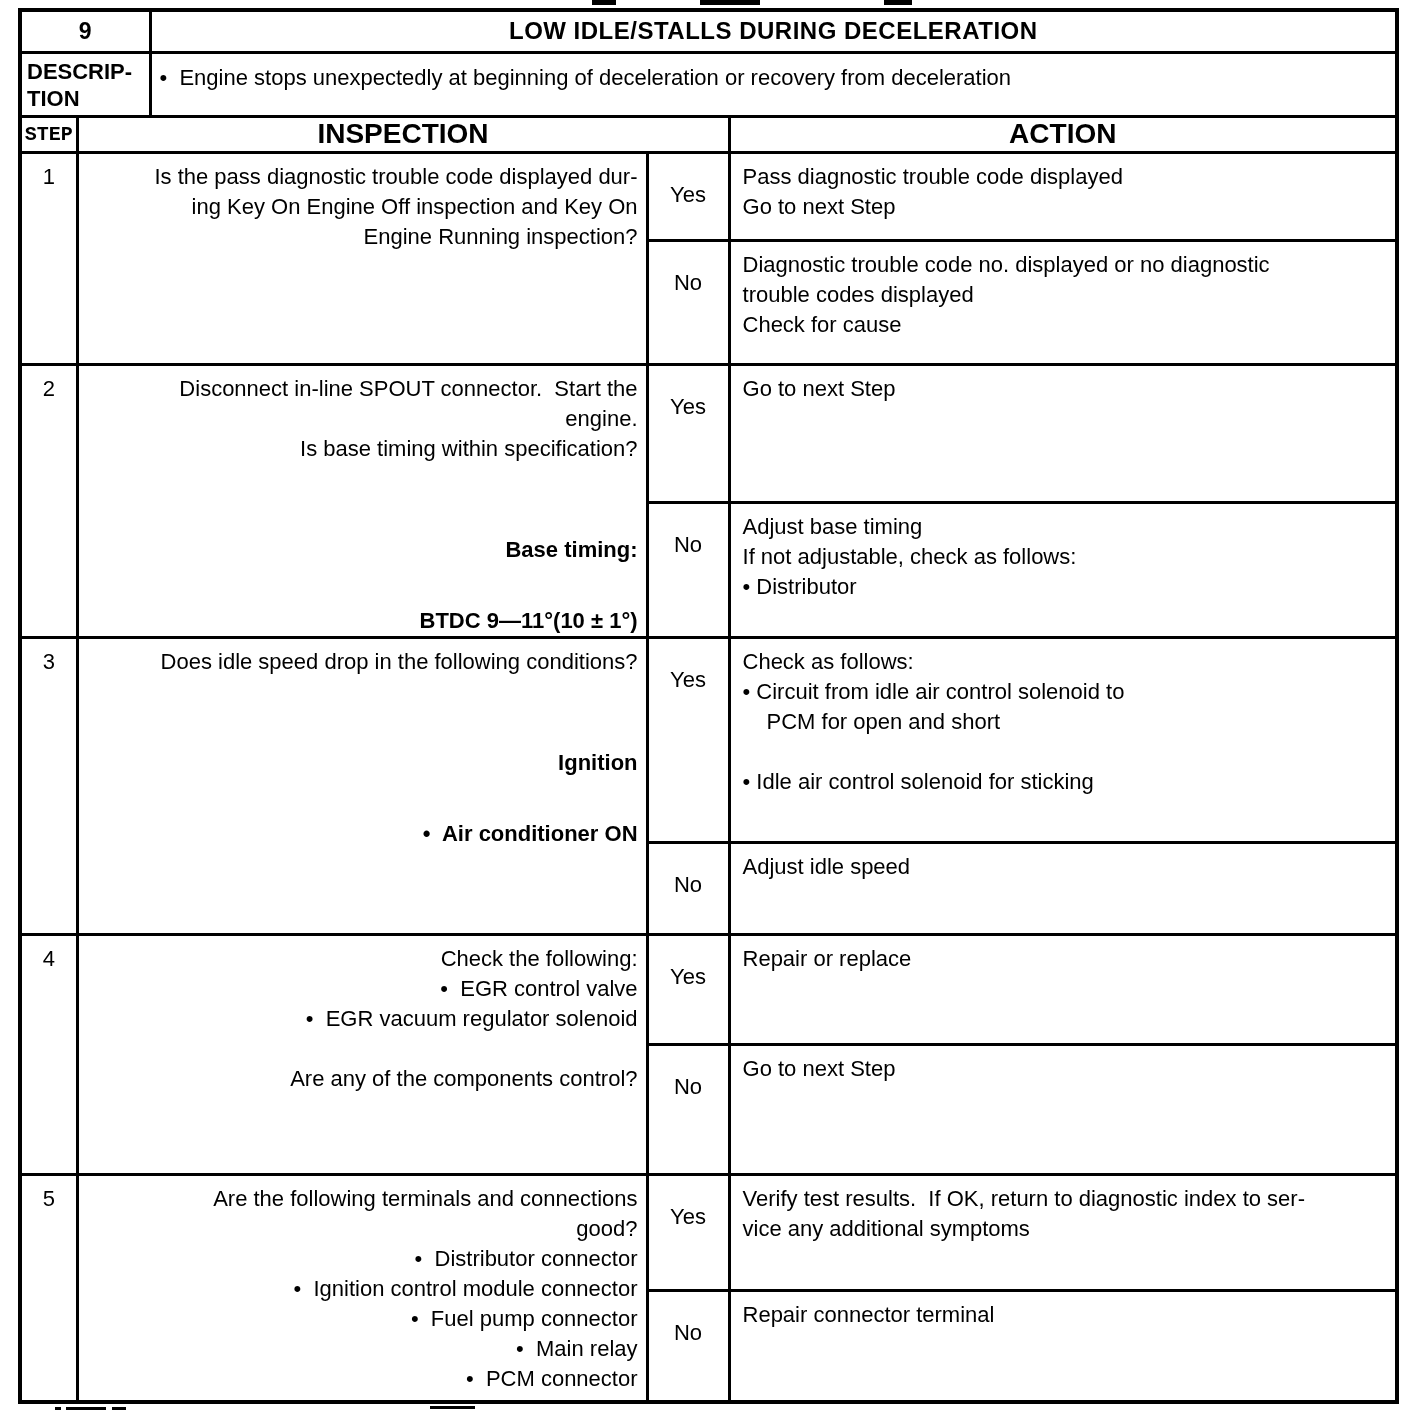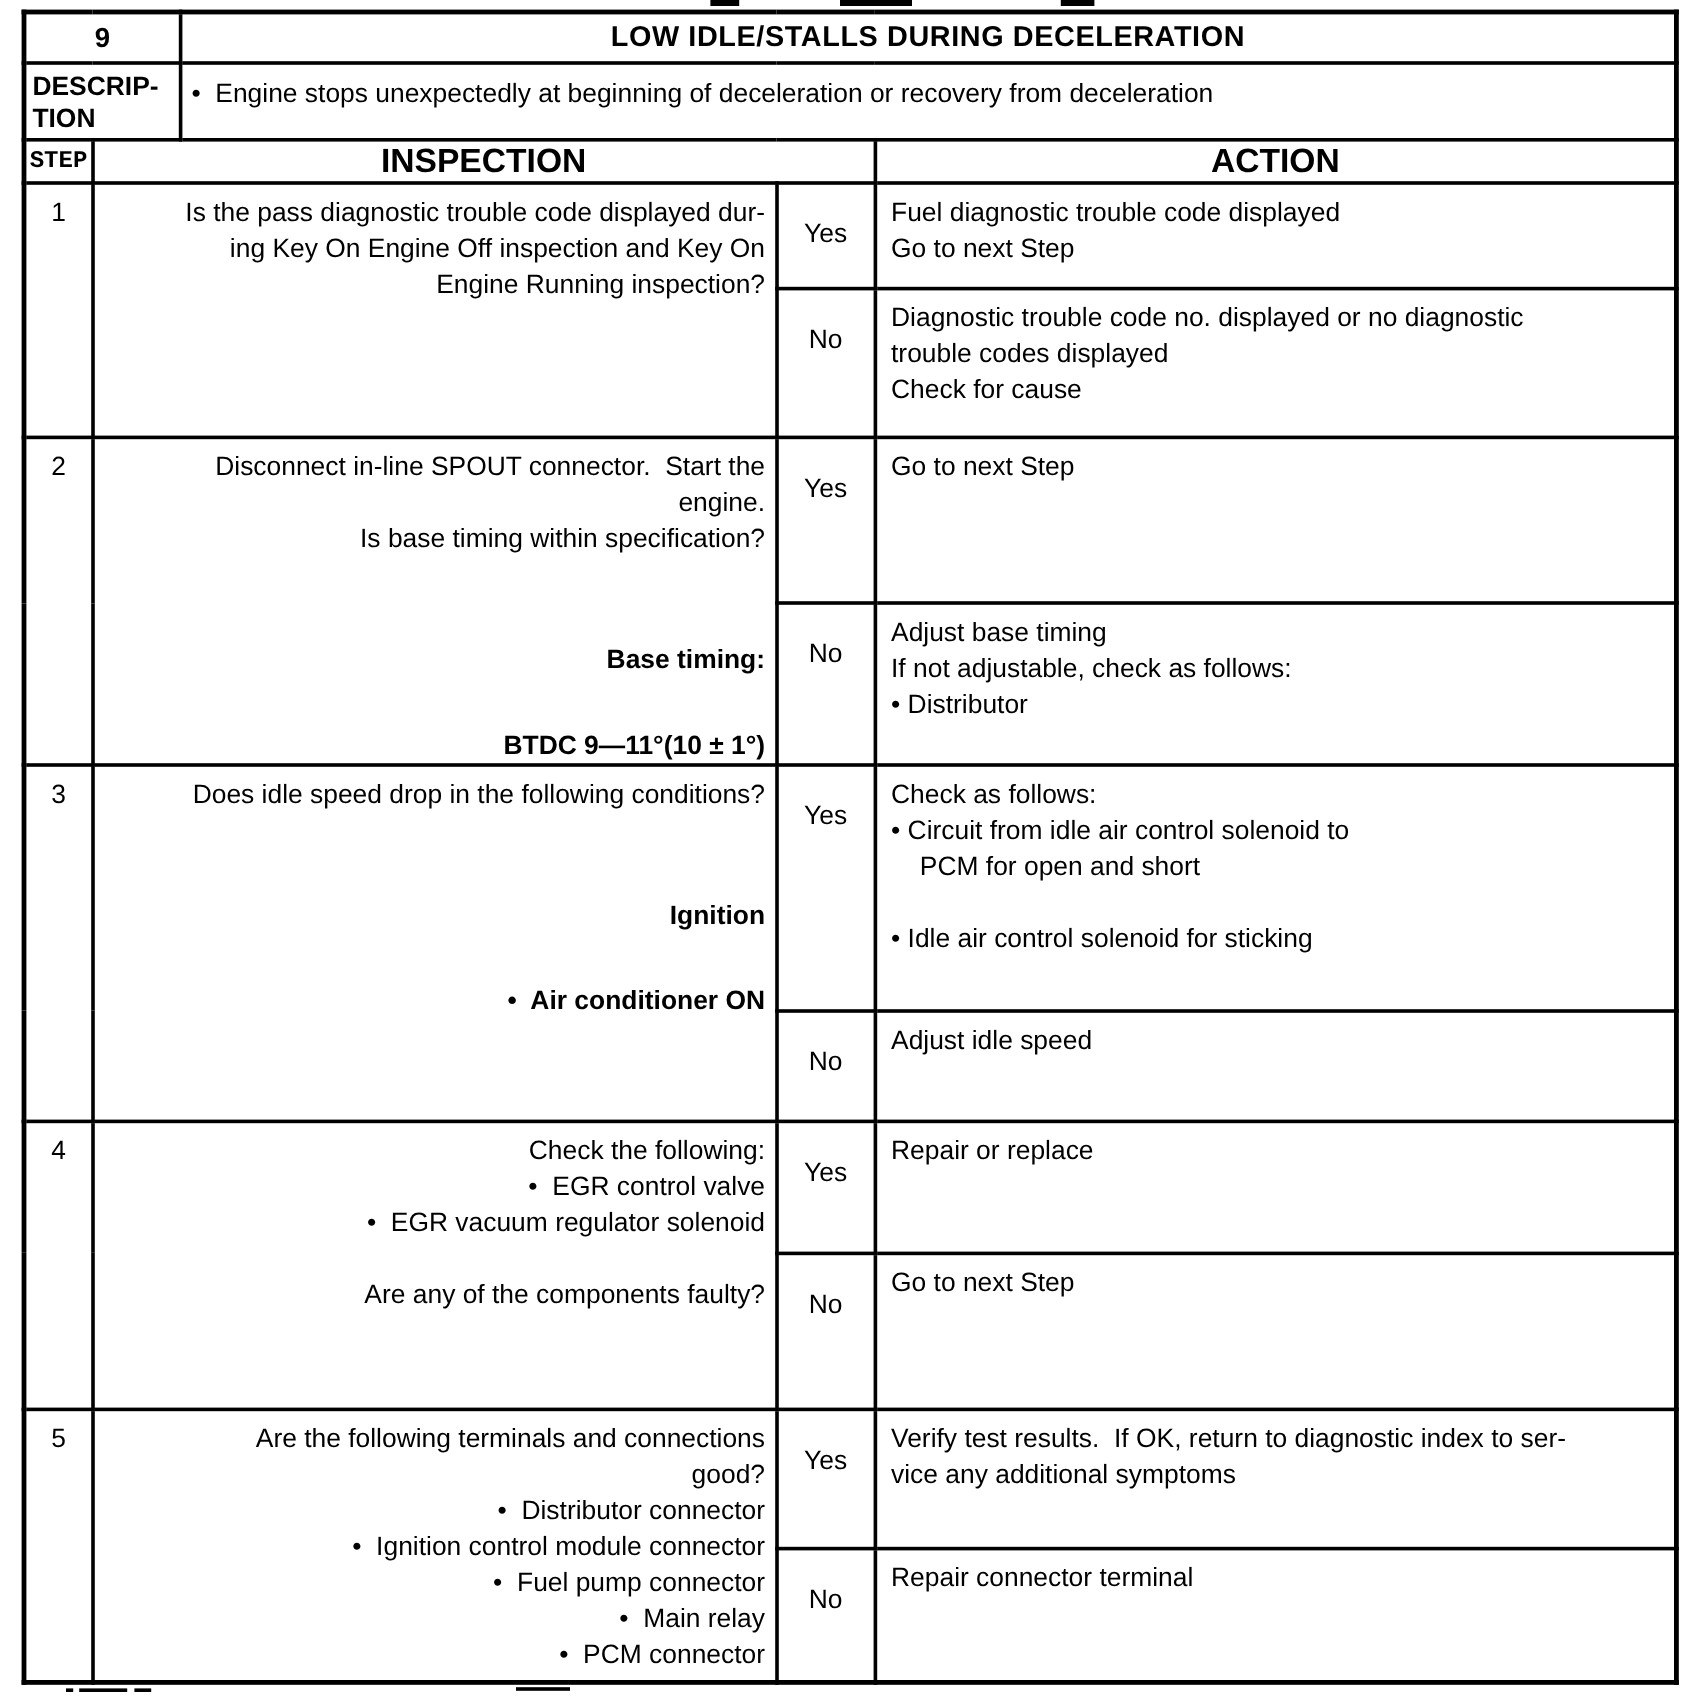--- a/index.html
+++ b/index.html
@@ -149,21 +149,21 @@
     <tbody>
         <tr data-row="s0-b0">
           <td class="step-cell" rowspan="2">1</td>
           <td class="insp-cell" rowspan="2" colspan="2">
             <div class="line">Is the pass diagnostic trouble code displayed dur-</div>
             <div class="line">ing Key On Engine Off inspection and Key On</div>
             <div class="line">Engine Running inspection?</div>
           </td>
           <td class="yn-cell">Yes</td>
           <td class="act-cell">
-            <div class="line">Fuel diagnostic trouble code displayed</div>
+            <div class="line">Pass diagnostic trouble code displayed</div>
             <div class="line">Go to next Step</div>
           </td>
         </tr>
         <tr data-row="s0-b1">
           <td class="yn-cell">No</td>
           <td class="act-cell">
             <div class="line">Diagnostic trouble code no. displayed or no diagnostic</div>
             <div class="line">trouble codes displayed</div>
             <div class="line">Check for cause</div>
           </td>
@@ -214,21 +214,21 @@
             <div class="line">Adjust idle speed</div>
           </td>
         </tr>
         <tr data-row="s3-b0">
           <td class="step-cell" rowspan="2">4</td>
           <td class="insp-cell" rowspan="2" colspan="2">
             <div class="line">Check the following:</div>
             <div class="line">•&nbsp; EGR control valve</div>
             <div class="line">•&nbsp; EGR vacuum regulator solenoid</div>
             <div class="line"></div>
-            <div class="line">Are any of the components faulty?</div>
+            <div class="line">Are any of the components control?</div>
           </td>
           <td class="yn-cell">Yes</td>
           <td class="act-cell">
             <div class="line">Repair or replace</div>
           </td>
         </tr>
         <tr data-row="s3-b1">
           <td class="yn-cell">No</td>
           <td class="act-cell">
             <div class="line">Go to next Step</div>

